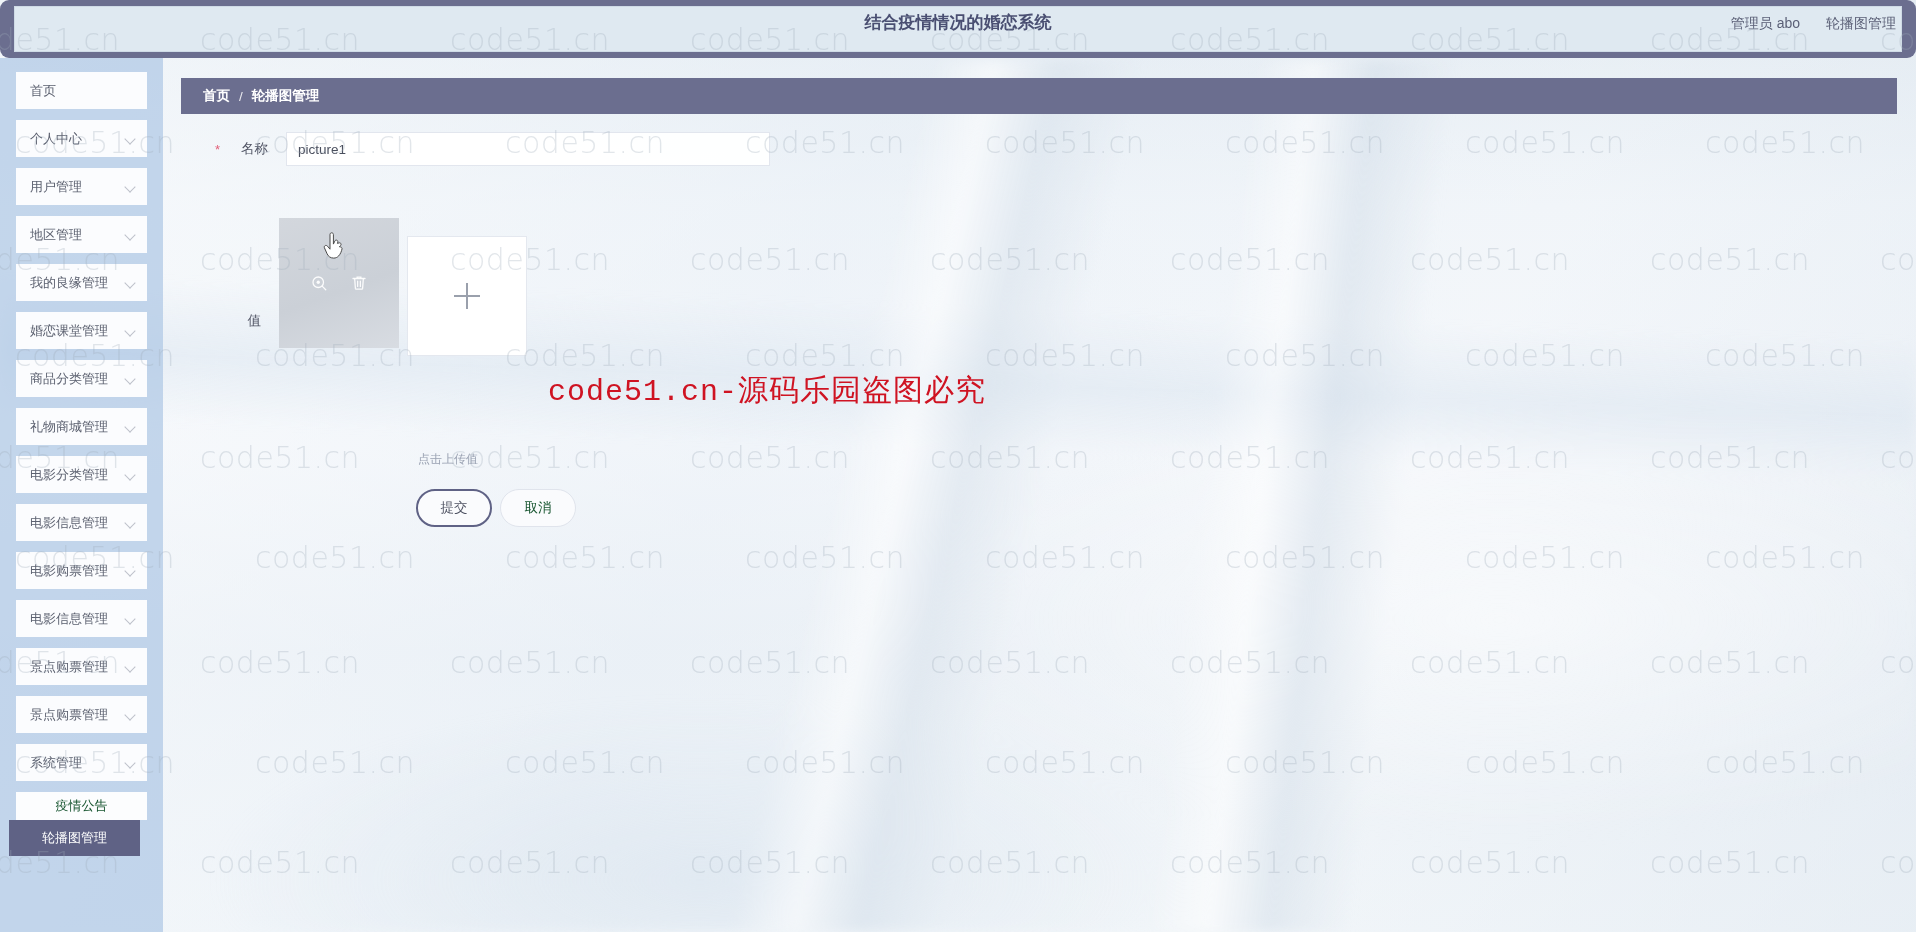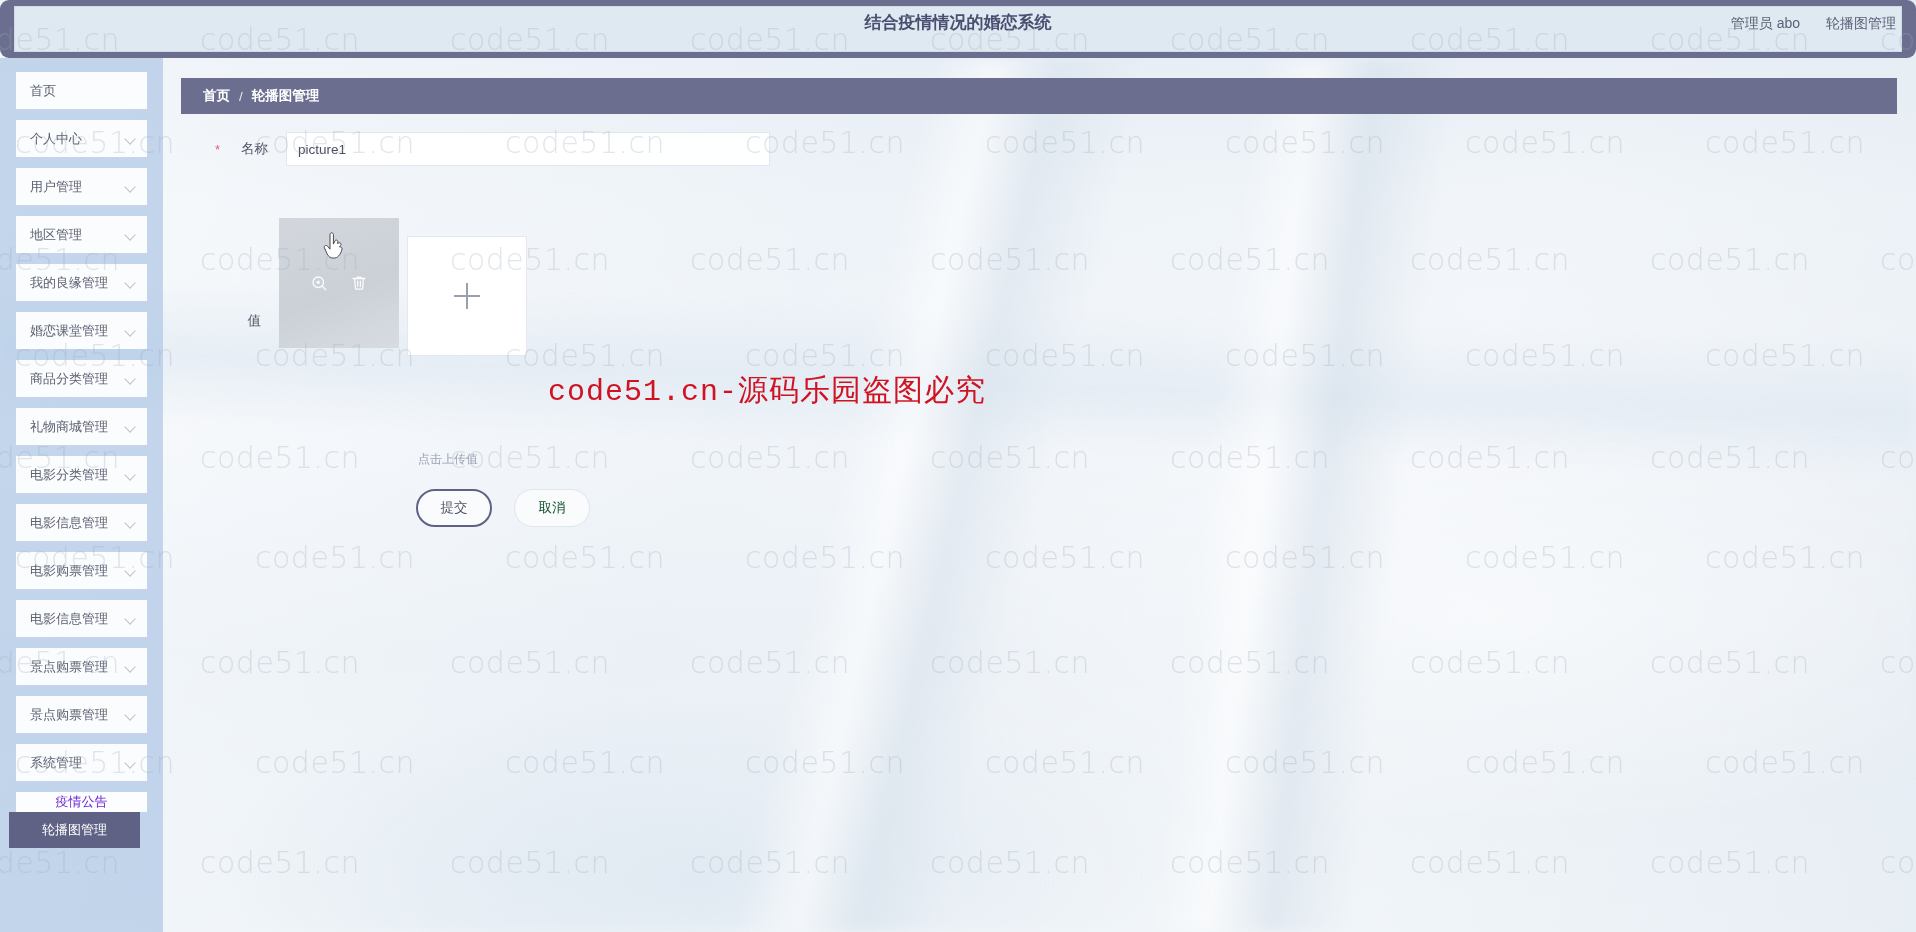--- a/index.html
+++ b/index.html
@@ -129,25 +129,25 @@
     left: 1px; top: 2px;
     width: 7px; height: 7px;
     border-right: 1.4px solid #8b90a0;
     border-bottom: 1.4px solid #8b90a0;
     transform: rotate(45deg);
   }
   .submenu { margin: 0; }
   .sub-item {
     position: relative;
     margin: 0 16px 0 16px;
-    height: 20px;
+    height: 28px;
     background: rgba(255,255,255,0.95);
     display: flex; align-items: center; justify-content: center;
     font-size: 13px;
-    color: #6d28d9;
+    color: #14532d;
     cursor: pointer;
   }
   .sub-item.active {
     background: #5f6285;
     color: #ffffff;
     margin-left: 9px;
     margin-right: 23px;
     height: 36px;
   }
 
@@ -244,21 +244,21 @@
   .plus::after  { top: 0; left: 12px; height: 26px; width: 2px; }
 
   .hint {
     position: absolute; left: 255px; top: 333px;
     font-size: 12px;
     color: #9aa2b2;
   }
 
   .btn-row {
     position: absolute; left: 253px; top: 371px;
-    display: flex; gap: 22px; justify-content: center;
+    display: flex; gap: 8px; justify-content: center;
   }
   .btn {
     min-width: 76px; height: 38px;
     border-radius: 19px;
     display: flex; align-items: center; justify-content: center;
     font-size: 13.5px;
     cursor: pointer;
     background: rgba(250,251,253,0.95);
     padding: 0 22px;
     font-family: "Liberation Sans", sans-serif;

